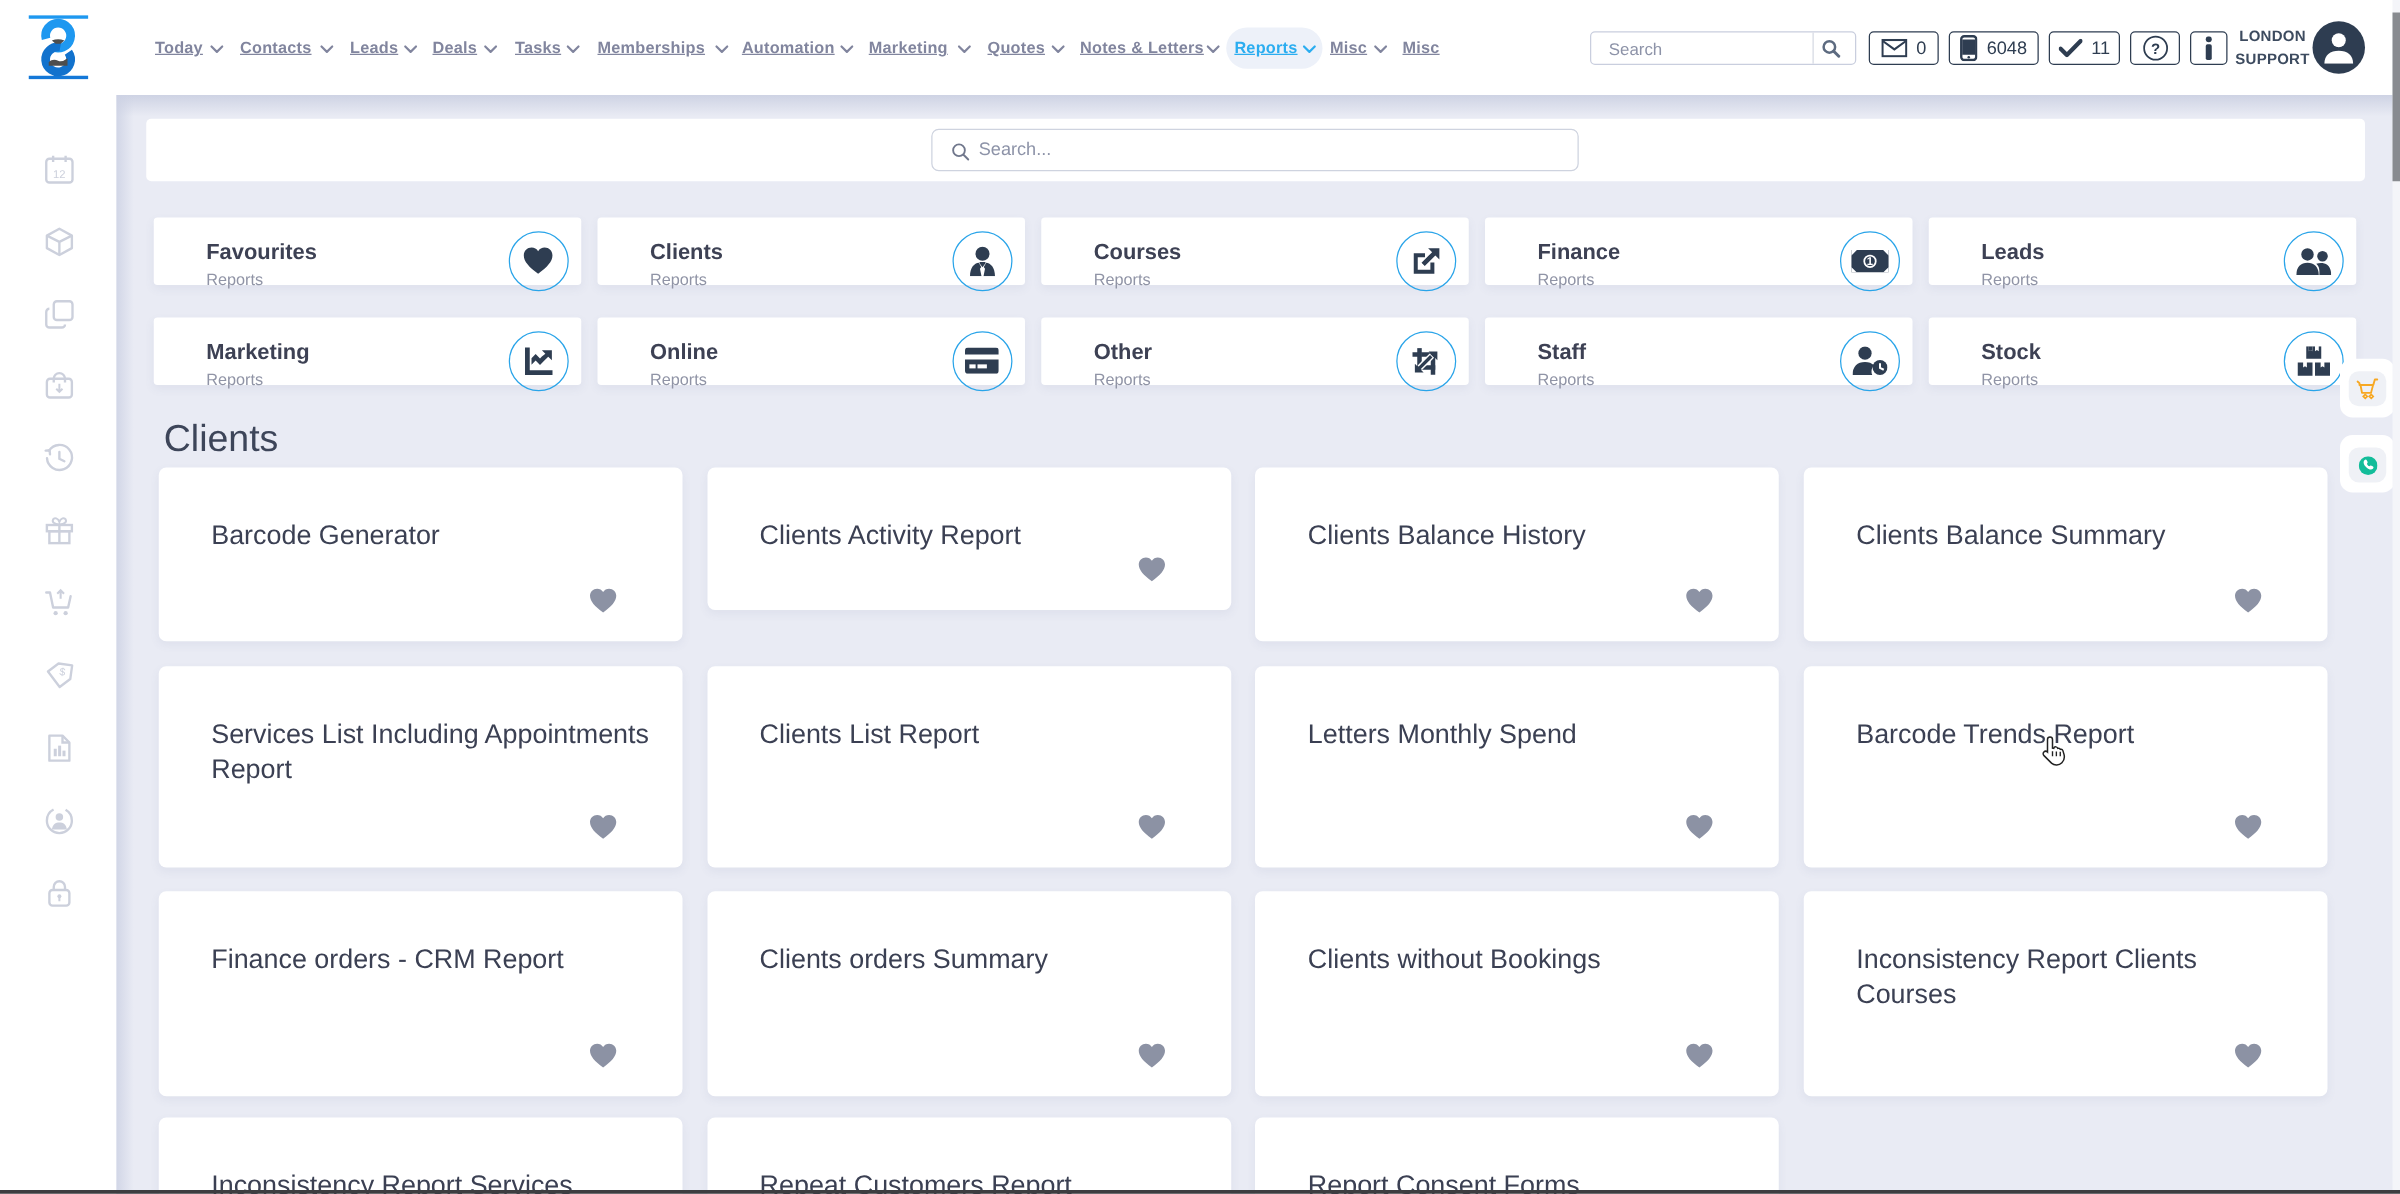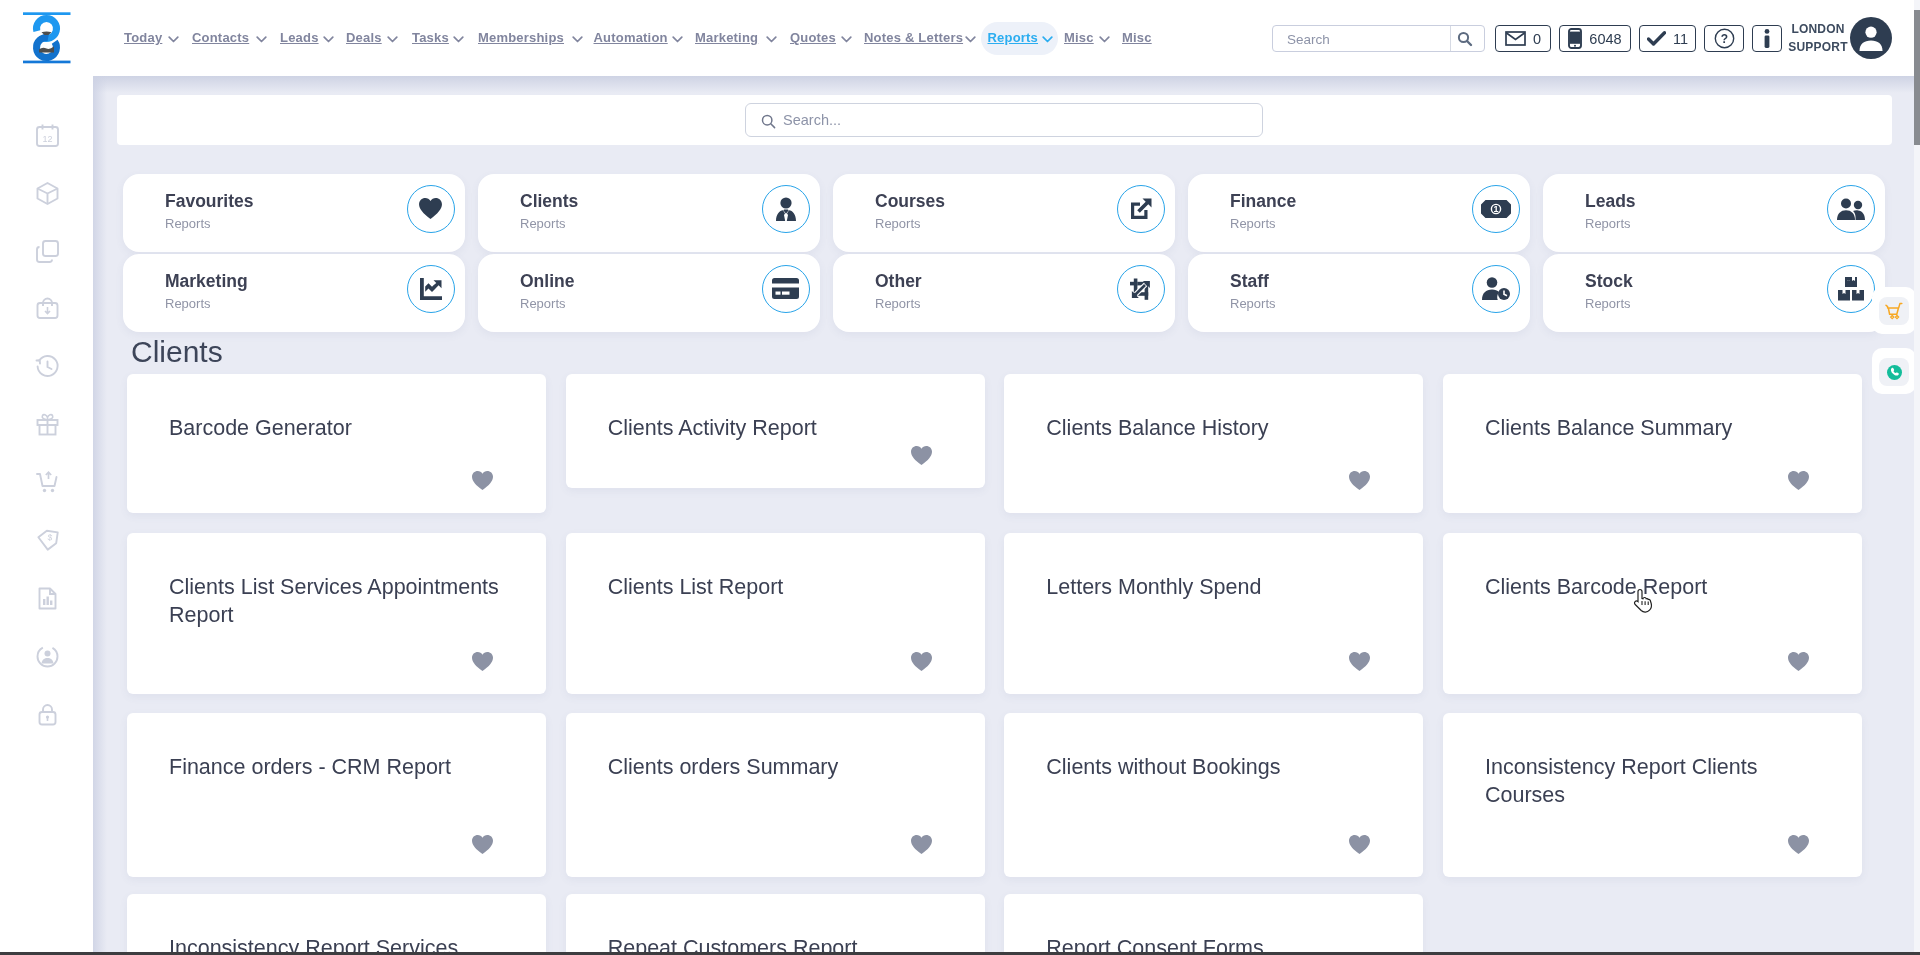--- a/index.html
+++ b/index.html
@@ -14,21 +14,21 @@
 .navbox { position:absolute; top:25px; height:27px; border:1.6px solid #2e3d51; border-radius:4px; display:flex; align-items:center; justify-content:center; color:#2e3d51; font-size:14.5px; gap:7px; background:#fff; }
 
 #sidebar { position:absolute; left:0; top:76px; width:93px; height:879px; background:#fff; z-index:4; }
 .sbicon { position:absolute; left:35px; width:25px; height:25px; }
 
 #content { position:absolute; left:93px; top:76px; width:1827px; height:879px; background: linear-gradient(90deg, rgba(205,210,228,.85) 0, rgba(233,235,244,0) 14px), linear-gradient(180deg, rgba(203,208,226,.9) 0, rgba(233,235,244,0) 17px), #e9ebf4; }
 #searchstrip { position:absolute; left:117px; top:95px; width:1775px; height:50px; background:#fff; border-radius:4px; }
 #searchinput { position:absolute; left:745px; top:103px; width:518px; height:34px; background:#fff; border:1px solid #ced3df; border-radius:6px; display:flex; align-items:center; }
 #searchinput span { color:#8d93a8; font-size:14.5px; margin-left:37px; }
 
-.cat { position:absolute; width:342px; height:78px; background:#fff; border-radius:16px; box-shadow:0 3px 8px rgba(90,100,140,.07); }
+.cat { position:absolute; width:342px; height:54px; background:#fff; border-radius:3px; box-shadow:0 3px 8px rgba(90,100,140,.07); }
 .cat .t { position:absolute; left:42px; top:16.5px; font-size:17.5px; font-weight:bold; color:#3d4154; }
 .cat .s { position:absolute; left:42px; top:42px; font-size:13px; color:#9094a6; }
 .cat .circ { position:absolute; right:10.5px; top:10.5px; width:48px; height:48px; border:1.9px solid #29a4e9; border-radius:50%; display:flex; align-items:center; justify-content:center; }
 
 #heading { position:absolute; left:131px; top:335px; font-size:30px; color:#3d4559; }
 
 .rep { position:absolute; width:419px; background:#fff; border-radius:6px; box-shadow:0 3px 8px rgba(90,100,140,.07); }
 .rep .t { position:absolute; left:42px; top:39.5px; font-size:21.5px; color:#3b4053; line-height:28px; width:352px; }
 .rep .heart { position:absolute; right:52px; bottom:22px; width:23px; height:21px; }
 
@@ -366,39 +366,39 @@
           <path d="M12 21 C5 16 1 11.5 1 7 C1 3.5 3.7 1 7 1 C9 1 11 2 12 3.8 C13 2 15 1 17 1 C20.3 1 23 3.5 23 7 C23 11.5 19 16 12 21 Z" fill="#8c92a4"></path>
         </svg></div>
     </div>
     <div class="rep" style="left:1443px;top:374px;height:139px">
       <div class="t">Clients Balance Summary</div>
       <div class="heart"><svg width="23" height="21" viewBox="0 0 24 22">
           <path d="M12 21 C5 16 1 11.5 1 7 C1 3.5 3.7 1 7 1 C9 1 11 2 12 3.8 C13 2 15 1 17 1 C20.3 1 23 3.5 23 7 C23 11.5 19 16 12 21 Z" fill="#8c92a4"></path>
         </svg></div>
     </div>
     <div class="rep" style="left:127px;top:533px;height:161px">
-      <div class="t">Clients List Services Appointments Report</div>
+      <div class="t">Services List Including Appointments Report</div>
       <div class="heart"><svg width="23" height="21" viewBox="0 0 24 22">
           <path d="M12 21 C5 16 1 11.5 1 7 C1 3.5 3.7 1 7 1 C9 1 11 2 12 3.8 C13 2 15 1 17 1 C20.3 1 23 3.5 23 7 C23 11.5 19 16 12 21 Z" fill="#8c92a4"></path>
         </svg></div>
     </div>
     <div class="rep" style="left:565.7px;top:533px;height:161px">
       <div class="t">Clients List Report</div>
       <div class="heart"><svg width="23" height="21" viewBox="0 0 24 22">
           <path d="M12 21 C5 16 1 11.5 1 7 C1 3.5 3.7 1 7 1 C9 1 11 2 12 3.8 C13 2 15 1 17 1 C20.3 1 23 3.5 23 7 C23 11.5 19 16 12 21 Z" fill="#8c92a4"></path>
         </svg></div>
     </div>
     <div class="rep" style="left:1004.3px;top:533px;height:161px">
       <div class="t">Letters Monthly Spend</div>
       <div class="heart"><svg width="23" height="21" viewBox="0 0 24 22">
           <path d="M12 21 C5 16 1 11.5 1 7 C1 3.5 3.7 1 7 1 C9 1 11 2 12 3.8 C13 2 15 1 17 1 C20.3 1 23 3.5 23 7 C23 11.5 19 16 12 21 Z" fill="#8c92a4"></path>
         </svg></div>
     </div>
     <div class="rep" style="left:1443px;top:533px;height:161px">
-      <div class="t">Clients Barcode Report</div>
+      <div class="t">Barcode Trends Report</div>
       <div class="heart"><svg width="23" height="21" viewBox="0 0 24 22">
           <path d="M12 21 C5 16 1 11.5 1 7 C1 3.5 3.7 1 7 1 C9 1 11 2 12 3.8 C13 2 15 1 17 1 C20.3 1 23 3.5 23 7 C23 11.5 19 16 12 21 Z" fill="#8c92a4"></path>
         </svg></div>
     </div>
     <div class="rep" style="left:127px;top:713px;height:164px">
       <div class="t">Finance orders - CRM Report</div>
       <div class="heart"><svg width="23" height="21" viewBox="0 0 24 22">
           <path d="M12 21 C5 16 1 11.5 1 7 C1 3.5 3.7 1 7 1 C9 1 11 2 12 3.8 C13 2 15 1 17 1 C20.3 1 23 3.5 23 7 C23 11.5 19 16 12 21 Z" fill="#8c92a4"></path>
         </svg></div>
     </div>

